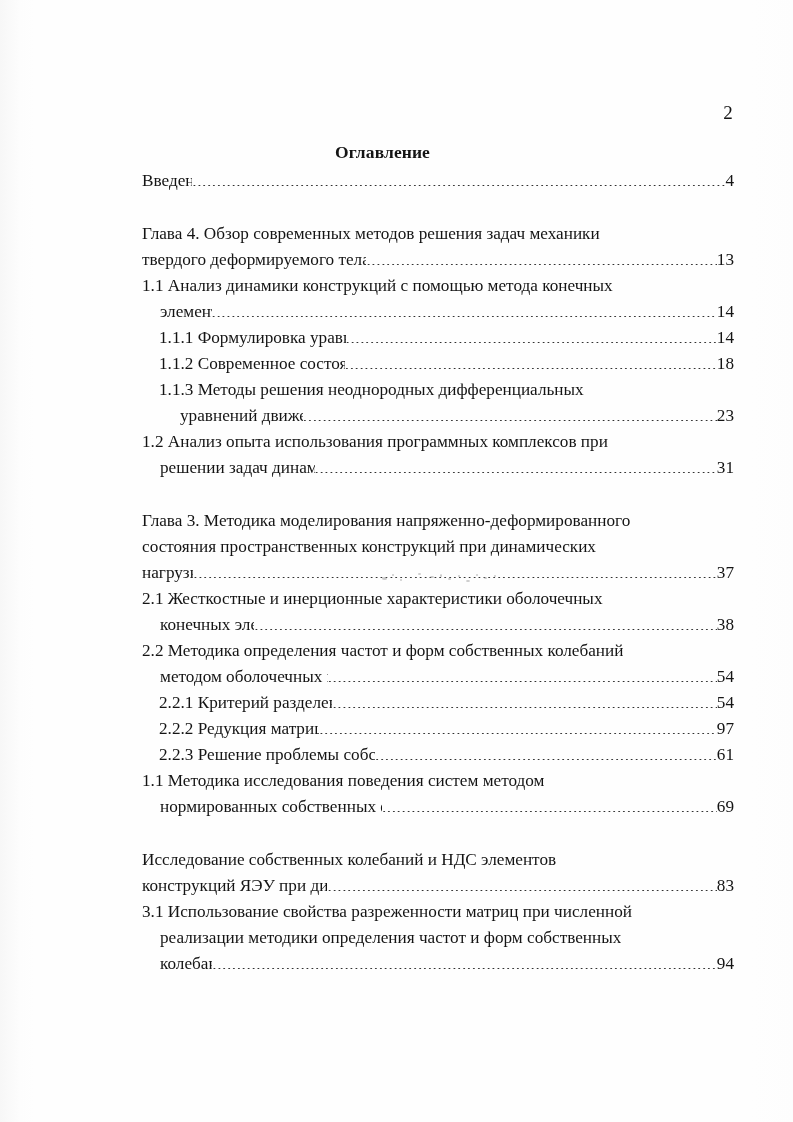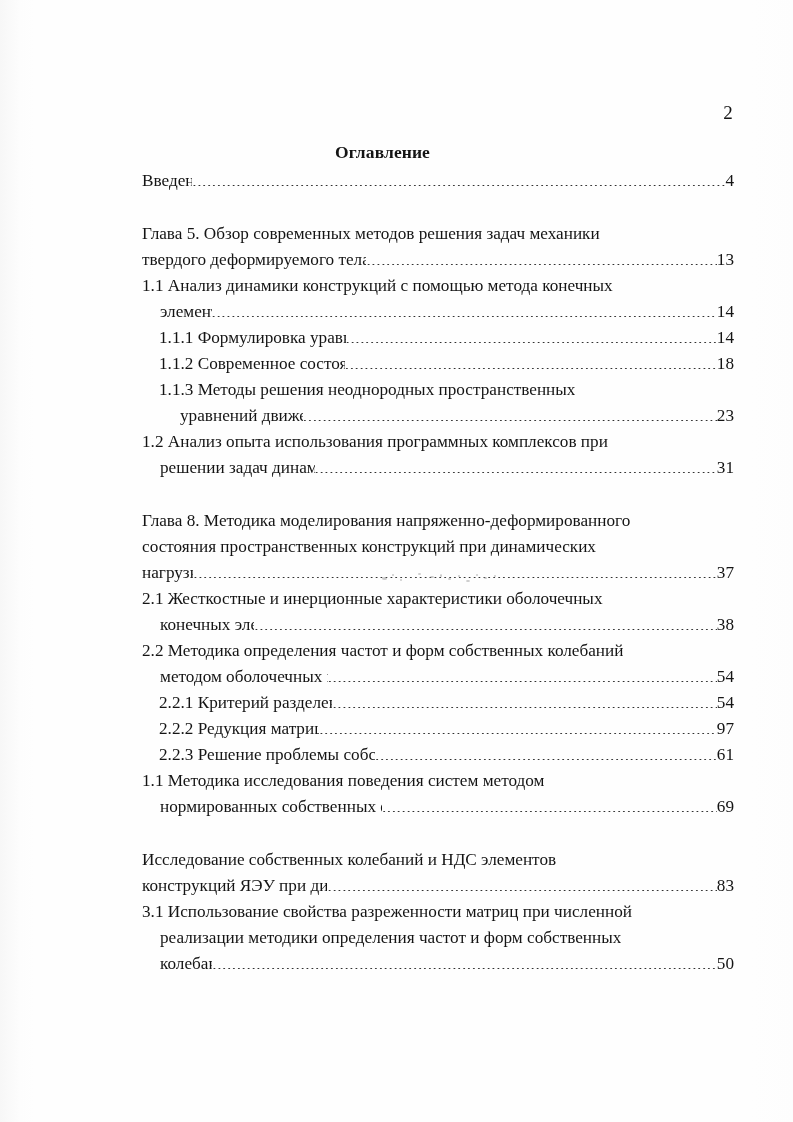--- a/index.html
+++ b/index.html
@@ -150,21 +150,21 @@
             <span class="label">Введение</span>
             <span class="leader"></span>
             <span class="pageno">4</span>
           </div>
         </div>
       </div>
       <div class="gap-block"></div>
       <div class="toc-block">
         <div>
           <div class="entry lv0 plain">
-            <span class="label">Глава 5. Обзор современных методов решения задач механики</span>
+            <span class="label">Глава 4. Обзор современных методов решения задач механики</span>
             <span class="leader"></span>
             <span class="pageno"></span>
           </div>
           <div class="entry lv0c">
             <span class="label">твердого деформируемого тела при динамических воздействиях</span>
             <span class="leader"></span>
             <span class="pageno">13</span>
           </div>
         </div>
         <div>
@@ -188,21 +188,21 @@
         </div>
         <div>
           <div class="entry lv2">
             <span class="label">1.1.2 Современное состояние МКЭ и его развитие</span>
             <span class="leader"></span>
             <span class="pageno">18</span>
           </div>
         </div>
         <div>
           <div class="entry lv2 plain">
-            <span class="label">1.1.3 Методы решения неоднородных пространственных</span>
+            <span class="label">1.1.3 Методы решения неоднородных дифференциальных</span>
             <span class="leader"></span>
             <span class="pageno"></span>
           </div>
           <div class="entry lv2c">
             <span class="label">уравнений движения по МКЭ</span>
             <span class="leader"></span>
             <span class="pageno">23</span>
           </div>
         </div>
         <div>
@@ -215,21 +215,21 @@
             <span class="label">решении задач динамики конструкций</span>
             <span class="leader"></span>
             <span class="pageno">31</span>
           </div>
         </div>
       </div>
       <div class="gap-block"></div>
       <div class="toc-block">
         <div>
           <div class="entry lv0 plain">
-            <span class="label">Глава 8. Методика моделирования напряженно-деформированного</span>
+            <span class="label">Глава 3. Методика моделирования напряженно-деформированного</span>
             <span class="leader"></span>
             <span class="pageno"></span>
           </div>
           <div class="entry lv0c plain">
             <span class="label">состояния пространственных конструкций при динамических</span>
             <span class="leader"></span>
             <span class="pageno"></span>
           </div>
           <div class="entry lv0c">
             <span class="label">нагрузках</span>
@@ -316,21 +316,21 @@
             <span class="pageno"></span>
           </div>
           <div class="entry lv1c plain">
             <span class="label">реализации методики определения частот и форм собственных</span>
             <span class="leader"></span>
             <span class="pageno"></span>
           </div>
           <div class="entry lv1c">
             <span class="label">колебаний</span>
             <span class="leader"></span>
-            <span class="pageno">50</span>
+            <span class="pageno">94</span>
           </div>
         </div>
       </div>
     </div>
 
   <div class="smudge">
     <span style="left:4px;  top:5px;  width:5px; height:3px;"></span>
     <span style="left:14px; top:2px;  width:2px; height:2px;"></span>
     <span style="left:22px; top:7px;  width:2px; height:2px;"></span>
     <span style="left:40px; top:1px;  width:3px; height:2px;"></span>

